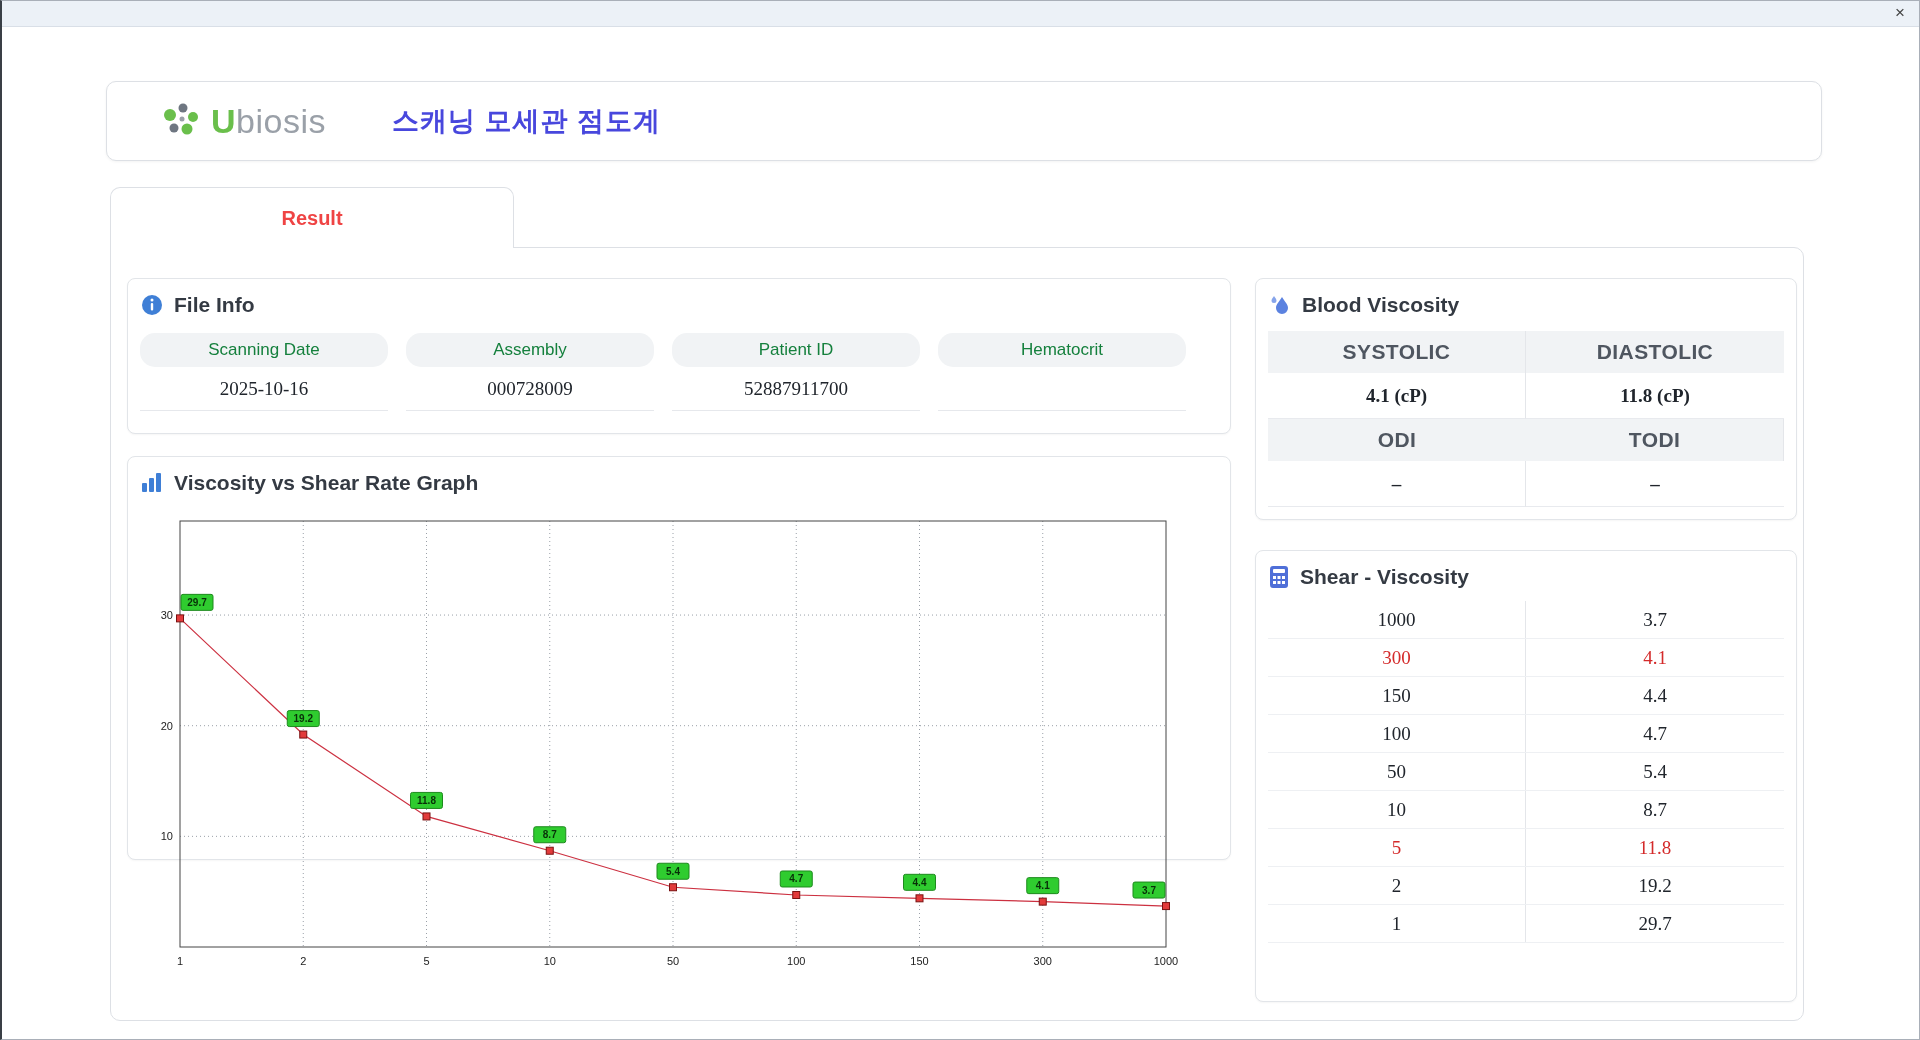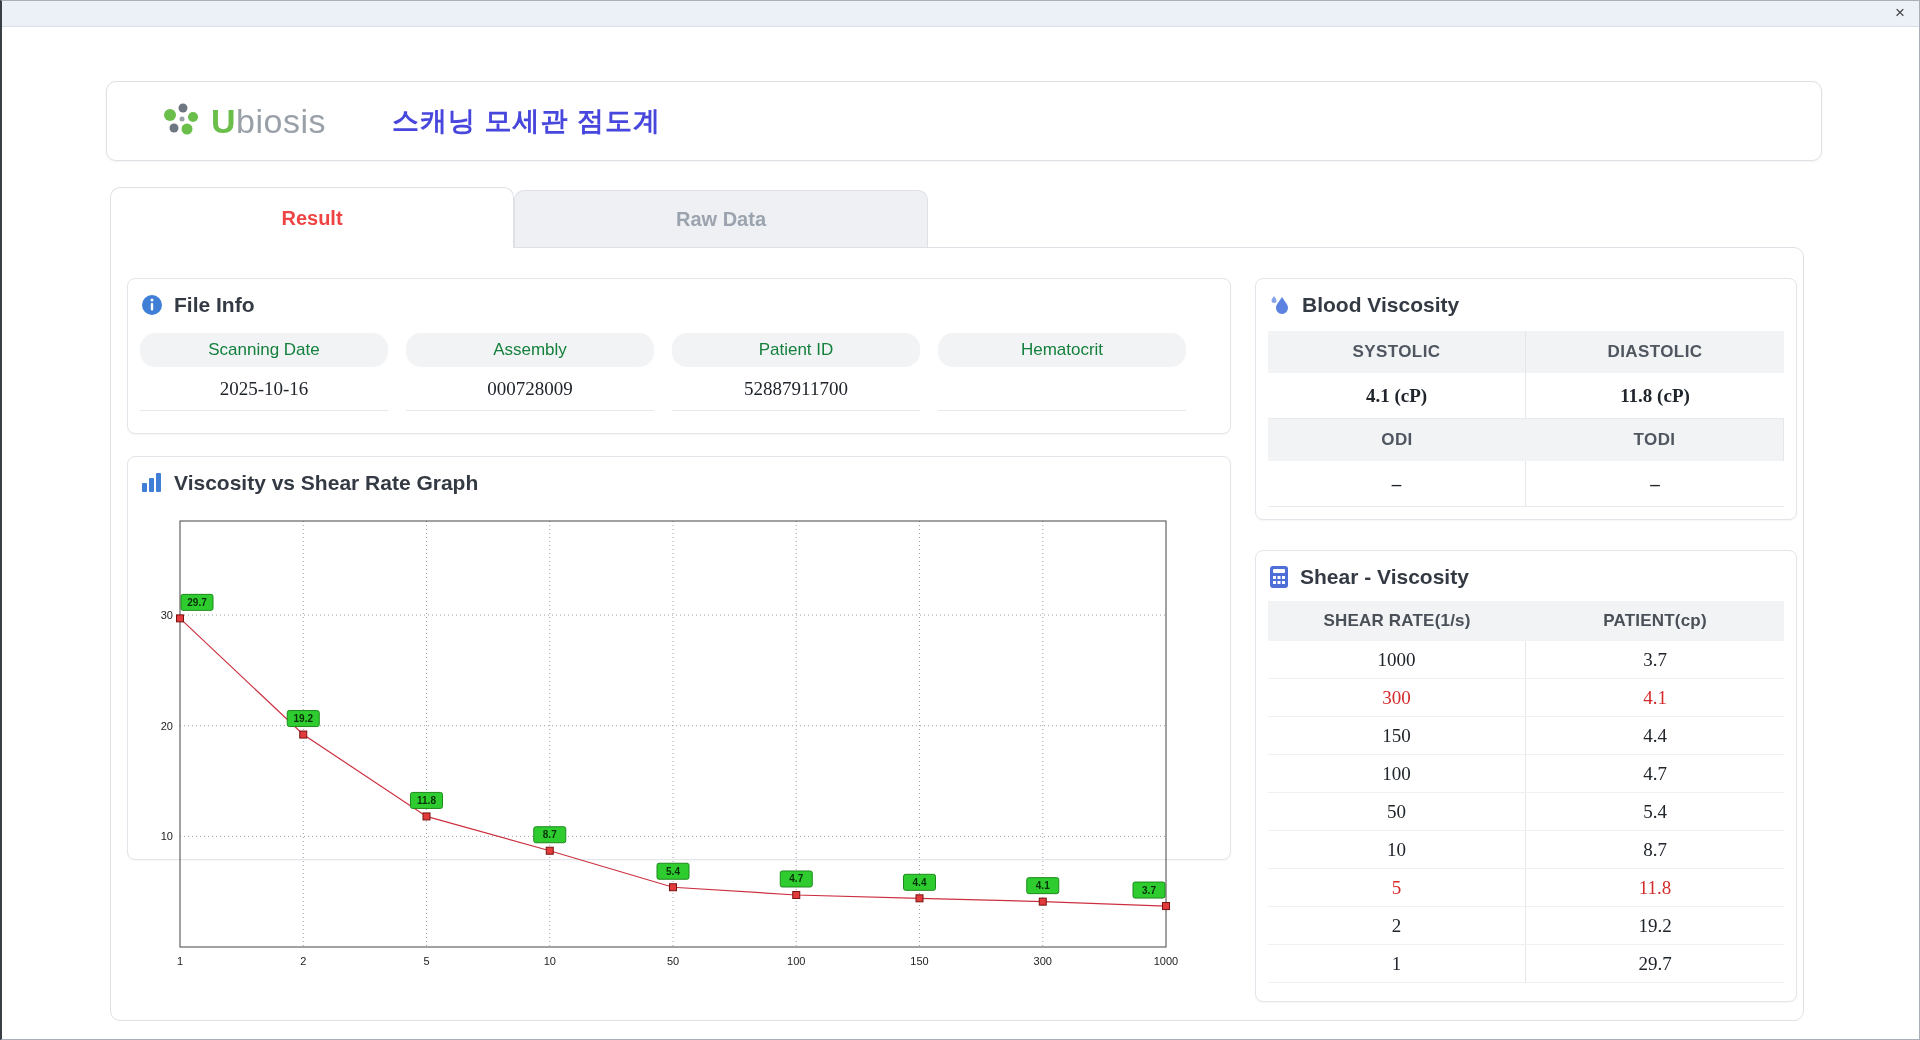--- a/index.html
+++ b/index.html
@@ -36,21 +36,21 @@
   .field-label { height:34px; background:#f1f3f5; border-radius:15px; display:flex;
                  align-items:center; justify-content:center; font-size:17px; color:#15803d; }
   .field-value { height:44px; display:flex; align-items:center; justify-content:center;
                  font-size:19px; color:#20252c; border-bottom:1px solid #e6e8ec;
                  font-family:"Liberation Serif", serif;text-align:center; }
   .graph-card { left:16px; top:208px; width:1104px; height:404px; }
   .blood-card { left:1144px; top:30px; width:542px; height:242px; }
   .shear-card { left:1144px; top:302px; width:542px; height:452px; }
   .bv-table { margin-top:14px; display:grid; grid-template-columns:1fr 1fr; }
   .bv-cell { display:flex; align-items:center; justify-content:center; }
-  .bv-head { height:42px; background:#f1f3f5; font-size:17px; font-weight:600; color:#4f5660; letter-spacing:.4px; }
+  .bv-head { height:42px; background:#f1f3f5; font-size:21px; font-weight:600; color:#4f5660; letter-spacing:.4px; }
   .bv-val { height:46px; font-size:19px; color:#20252c; font-family:"Liberation Serif", serif;
             border-bottom:1px solid #e8eaee;font-weight:bold; }
   .bv-left { border-right:1px solid #e4e6ea; }
   .sv-table { margin-top:12px; }
   .sv-header { display:grid; grid-template-columns:1fr 1fr; height:40px; background:#f1f3f5; }
   .sv-header div { display:flex; align-items:center; justify-content:center;
                    font-size:17px; font-weight:600; color:#4a5058; letter-spacing:.2px; }
   .sv-row { display:grid; grid-template-columns:1fr 1fr; height:38px; border-bottom:1px solid #eef0f3; }
   .sv-cell { display:flex; align-items:center; justify-content:center; font-size:19px; color:#20252c;
              font-family:"Liberation Serif", serif; }
@@ -77,23 +77,20 @@
         <circle cx="28" cy="29" r="5.5" fill="#6abf4b"></circle>
         <circle cx="23" cy="19" r="2.5" fill="#9aa0a8"></circle>
       </svg>
       <span class="logo-text"><span class="logo-u">U</span><span class="logo-rest">biosis</span></span>
     </div>
     <span class="app-title">스캐닝 모세관 점도계</span>
   </div>
 
   <div class="tab tab-result">
     <span>Result</span>
-  </div>
-  <div class="tab tab-raw">
-    <span>Raw Data</span>
   </div>
 
   <div class="panel">
 
     <div class="card file-card">
       <div class="card-title">
         <svg width="24" height="24" viewBox="0 0 24 24">
           <circle cx="12" cy="12" r="10" fill="#3f7fd6"></circle>
           <rect x="10.8" y="10" width="2.4" height="7.5" rx="1.1" fill="#fff"></rect>
           <circle cx="12" cy="7" r="1.5" fill="#fff"></circle>
@@ -212,24 +209,20 @@
           <rect x="5" y="11" width="3" height="3" fill="#fff"></rect>
             <rect x="9.5" y="11" width="3" height="3" fill="#fff"></rect>
             <rect x="14" y="11" width="3" height="3" fill="#fff"></rect>
           <rect x="5" y="16" width="3" height="3" fill="#fff"></rect>
             <rect x="9.5" y="16" width="3" height="3" fill="#fff"></rect>
             <rect x="14" y="16" width="3" height="3" fill="#fff"></rect>
         </svg>
         <span>Shear - Viscosity</span>
       </div>
       <div class="sv-table">
-        <div class="sv-header">
-          <div>SHEAR RATE(1/s)</div>
-          <div>PATIENT(cp)</div>
-        </div>
         <div id="sv-rows">
             <div class="sv-row">
               <div class="sv-cell left">1000</div>
               <div class="sv-cell">3.7</div>
             </div>
             <div class="sv-row hl">
               <div class="sv-cell left">300</div>
               <div class="sv-cell">4.1</div>
             </div>
             <div class="sv-row">

